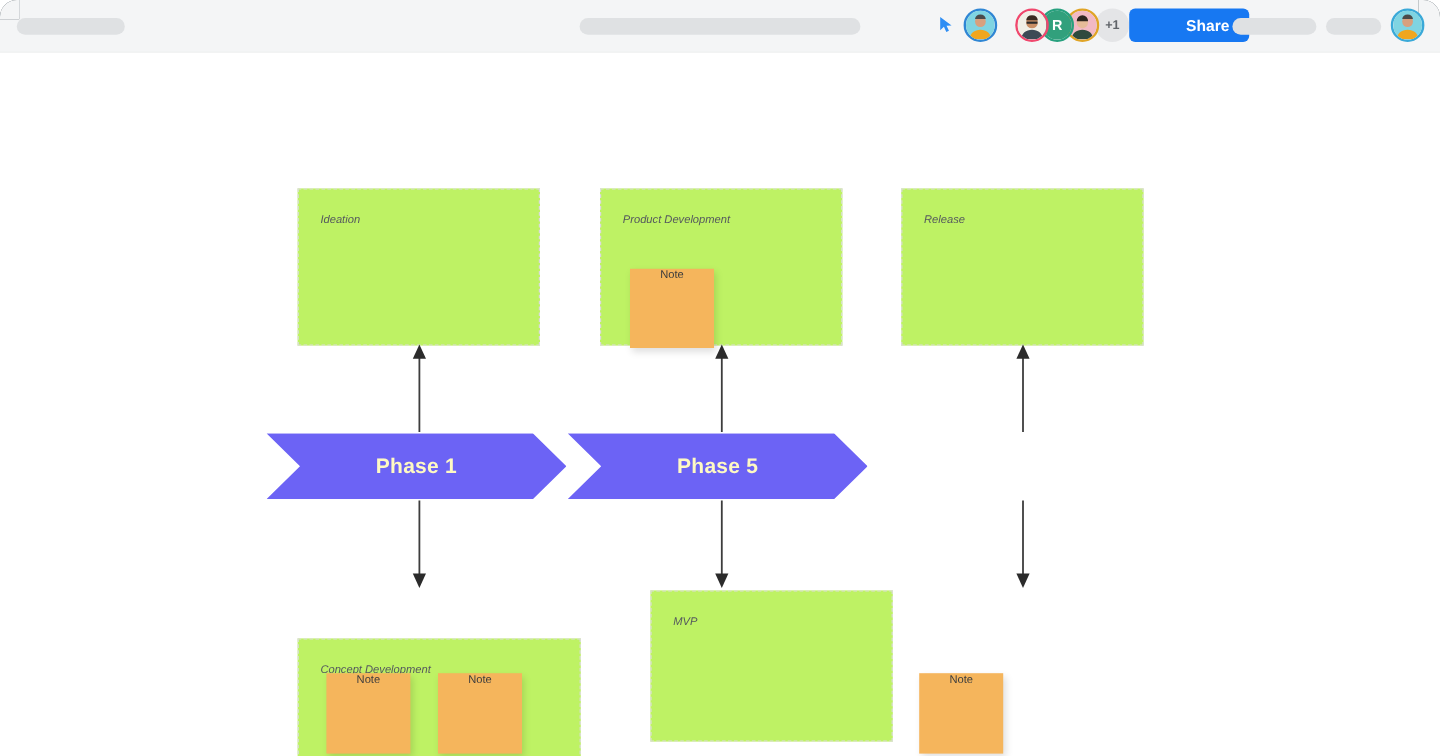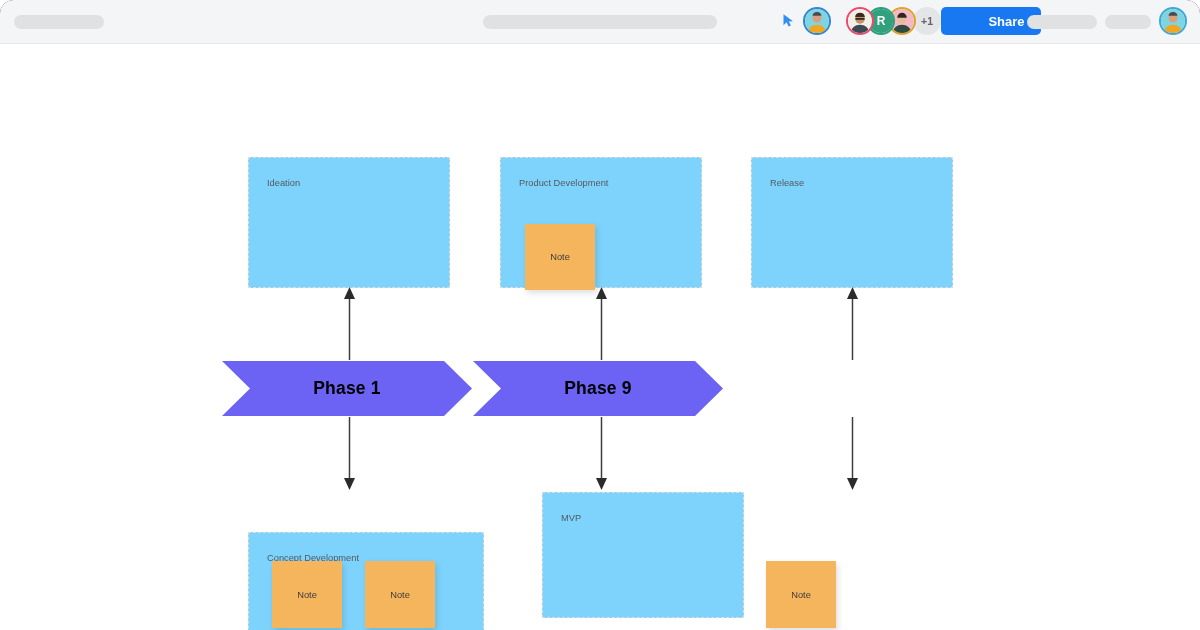--- a/index.html
+++ b/index.html
@@ -212,49 +212,49 @@
   .canvas {
     position: absolute;
     left: 0; top: 44px;
     width: 1200px;
     height: 586px;
     background: #ffffff;
   }
 
   .frame {
     position: absolute;
-    background: #7dd3fc;
+    background: #bef264;
     border: 1px dashed #dcdcdc;
+    font-style: italic;
   }
   .frame-label {
     position: absolute;
     left: 18px; top: 20px;
     font-size: 9.3px;
     color: #55595e;
     white-space: nowrap;
   }
 
   .note {
     position: absolute;
     background: #f5b55c;
     box-shadow: 2px 3px 6px rgba(0,0,0,0.13);
     display: flex;
-    align-items: center;
     justify-content: center;
     font-size: 9.3px;
     color: #3d3d3d;
   }
 
   .chevron {
     position: absolute;
     background: #6c63f5;
     display: flex;
     align-items: center;
     justify-content: center;
-    color: #000000;
+    color: #fef9c3;
     font-size: 17.5px;
     font-weight: bold;
     letter-spacing: 0.2px;
   }
 
   .arrow-svg { position: absolute; }
 
   .chev-label { pointer-events: none; }
 </style>
 </head>
@@ -542,21 +542,21 @@
       <path d="M11.5 3 L17 15 L6 15 Z" fill="#2b2b2b"></path>
     </svg>
 
     <div class="chevron" style="left:222px; top:317px; width:250px; height:55px;
                 clip-path: polygon(0 0, 222px 0, 250px 50%, 222px 100%, 0 100%, 28px 50%);">
       <span class="chev-label">Phase 1</span>
     </div>
 
     <div class="chevron" style="left:473px; top:317px; width:250px; height:55px;
                 clip-path: polygon(0 0, 222px 0, 250px 50%, 222px 100%, 0 100%, 28px 50%);">
-      <span class="chev-label">Phase 9</span>
+      <span class="chev-label">Phase 5</span>
     </div>
 
 
     <svg class="arrow-svg" style="left:338px; top:371px; width:23px; height:78px;">
       <path d="M11.5 2 L11.5 65" stroke="#3d3d3d" stroke-width="1.5"></path>
       <path d="M11.5 75 L17 63 L6 63 Z" fill="#2b2b2b"></path>
     </svg>
     <svg class="arrow-svg" style="left:590px; top:371px; width:23px; height:78px;">
       <path d="M11.5 2 L11.5 65" stroke="#3d3d3d" stroke-width="1.5"></path>
       <path d="M11.5 75 L17 63 L6 63 Z" fill="#2b2b2b"></path>

